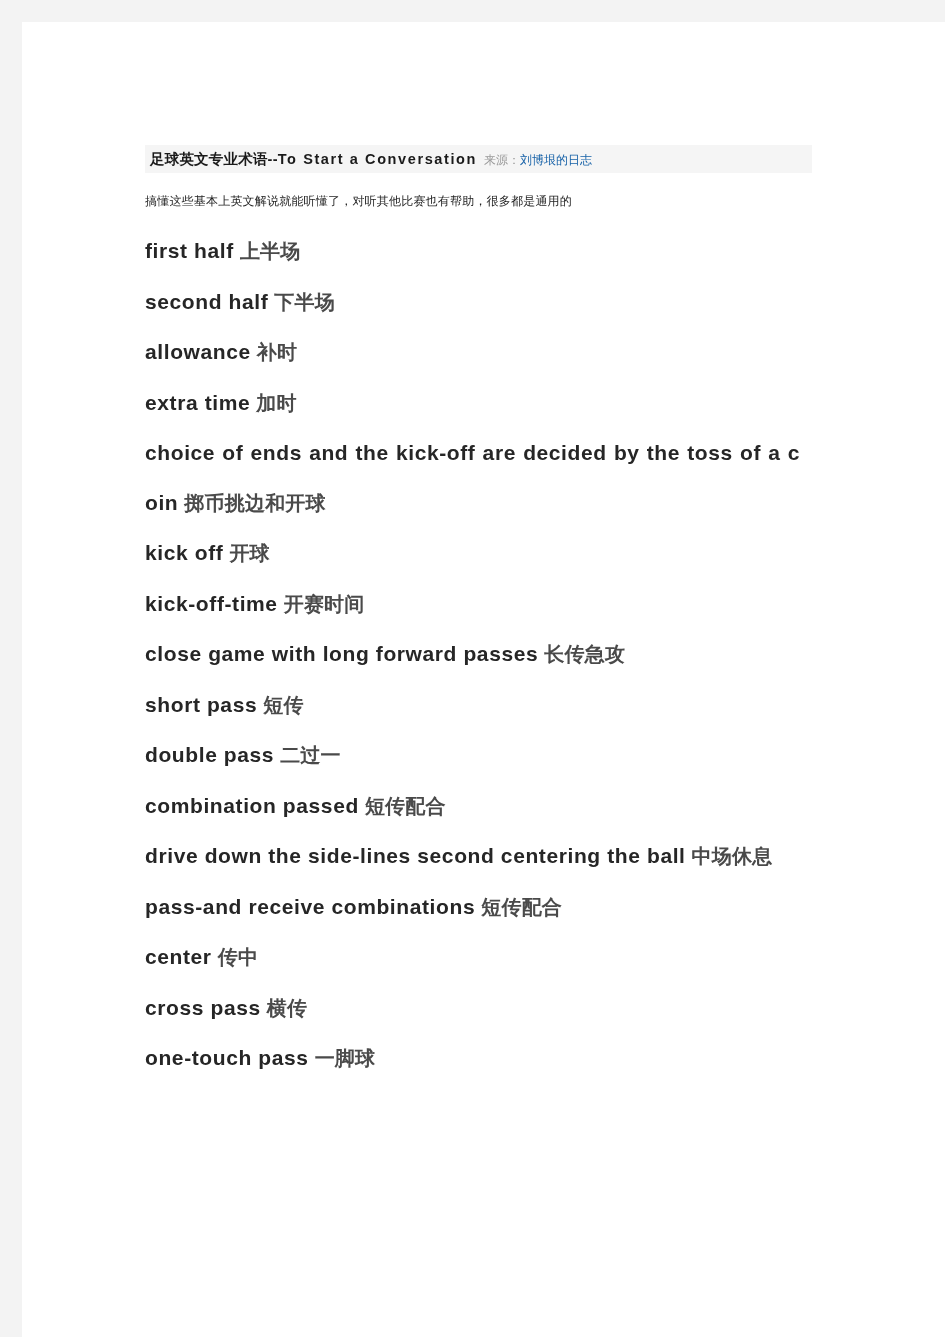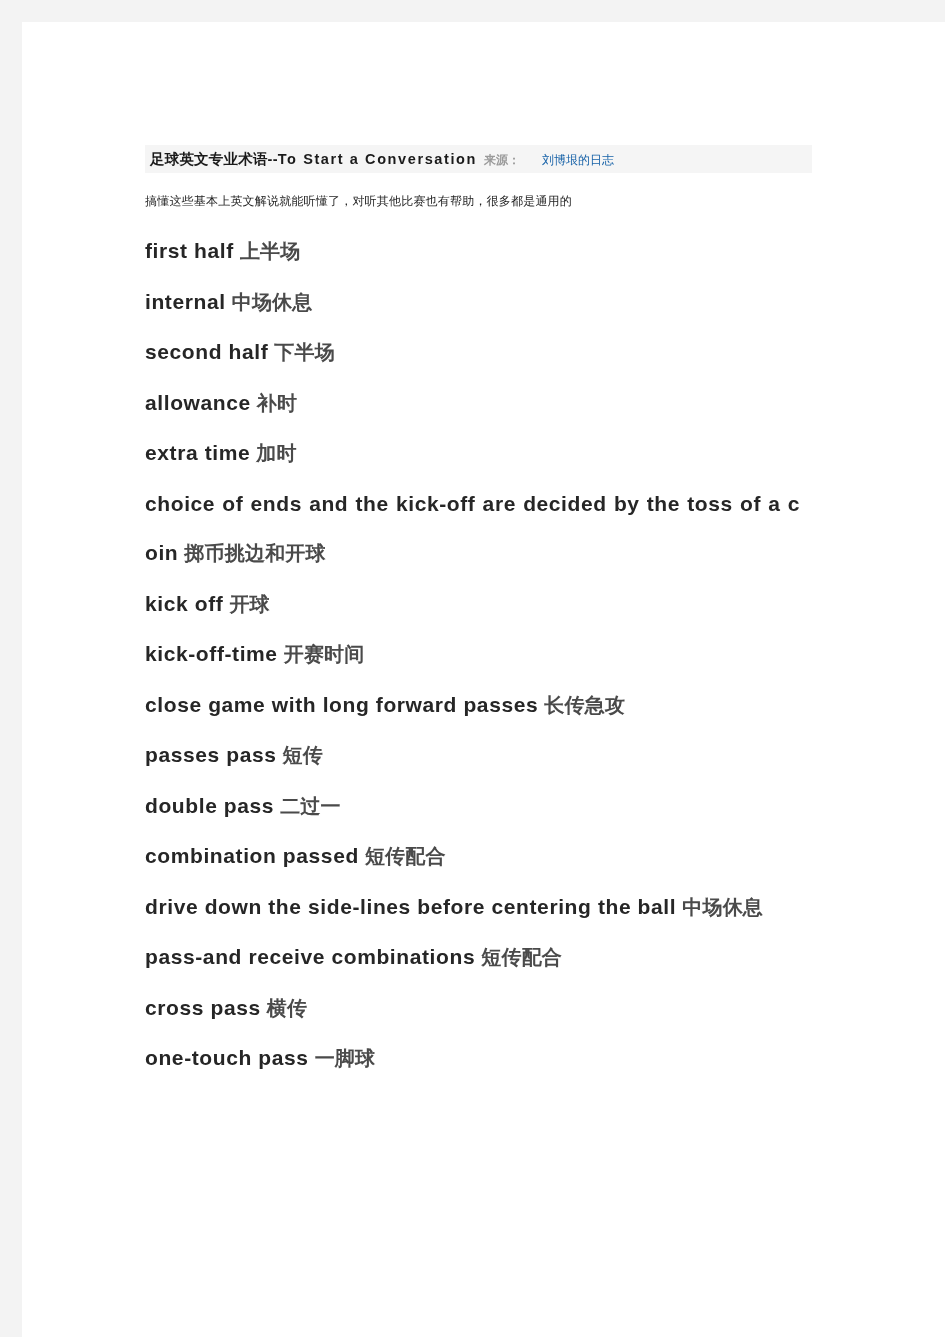--- a/index.html
+++ b/index.html
@@ -55,26 +55,26 @@
     color: #1a1a1a;
     letter-spacing: 0.2px;
   }
   .title-main .en {
     letter-spacing: 1.6px;
   }
   .title-source-label {
     font-size: 12px;
     color: #9a9a9a;
     margin-left: 7px;
-    font-weight: bold;
+    font-weight: normal;
   }
   .title-source-link {
     font-size: 12px;
     color: #1762a8;
-    margin-left: 22px;
+    margin-left: 0;
     font-weight: normal;
     text-decoration: none;
     cursor: pointer;
   }
 
   
   .intro {
     margin-top: 17px;
     font-size: 12px;
     color: #1f1f1f;
@@ -119,32 +119,32 @@
     <div id="content">
 
       <div class="title-bar">
         <span class="title-main"><span>足球英文专业术语</span><span>--</span><span class="en">To Start a Conversation</span></span><span class="title-source-label">来源：</span><span class="title-source-link">刘博垠的日志</span>
       </div>
 
       <div class="intro">搞懂这些基本上英文解说就能听懂了，对听其他比赛也有帮助，很多都是通用的</div>
 
       <div class="terms">
           <div class="term-line short"><span class="en">first  half</span> <span class="cn">上半场</span></div>
-          <div class="term-line short"><span class="en">internal</span> <span class="cn">中场休息</span></div>
           <div class="term-line short"><span class="en">second  half</span> <span class="cn">下半场</span></div>
           <div class="term-line short"><span class="en">allowance</span> <span class="cn">补时</span></div>
           <div class="term-line short"><span class="en">extra  time</span> <span class="cn">加时</span></div>
           <div class="term-line"><span class="en">choice of ends and the kick-off are decided by the toss of a coin</span> <span class="cn">掷币挑边和开球</span></div>
           <div class="term-line short"><span class="en">kick  off</span> <span class="cn">开球</span></div>
           <div class="term-line short"><span class="en">kick-off-time</span> <span class="cn">开赛时间</span></div>
           <div class="term-line short"><span class="en">close  game  with  long  forward  passes</span> <span class="cn">长传急攻</span></div>
-          <div class="term-line short"><span class="en">passes  pass</span> <span class="cn">短传</span></div>
+          <div class="term-line short"><span class="en">short  pass</span> <span class="cn">短传</span></div>
           <div class="term-line short"><span class="en">double  pass</span> <span class="cn">二过一</span></div>
           <div class="term-line short"><span class="en">combination  passed</span> <span class="cn">短传配合</span></div>
-          <div class="term-line"><span class="en">drive down the side-lines before centering the ball</span> <span class="cn">中场休息</span></div>
+          <div class="term-line"><span class="en">drive down the side-lines second centering the ball</span> <span class="cn">中场休息</span></div>
           <div class="term-line short"><span class="en">pass-and  receive  combinations</span> <span class="cn">短传配合</span></div>
+          <div class="term-line short"><span class="en">center</span> <span class="cn">传中</span></div>
           <div class="term-line short"><span class="en">cross  pass</span> <span class="cn">横传</span></div>
           <div class="term-line short"><span class="en">one-touch  pass</span> <span class="cn">一脚球</span></div>
         </div>
 
     </div>
   </div>
 </div>
 
 </body></html>

